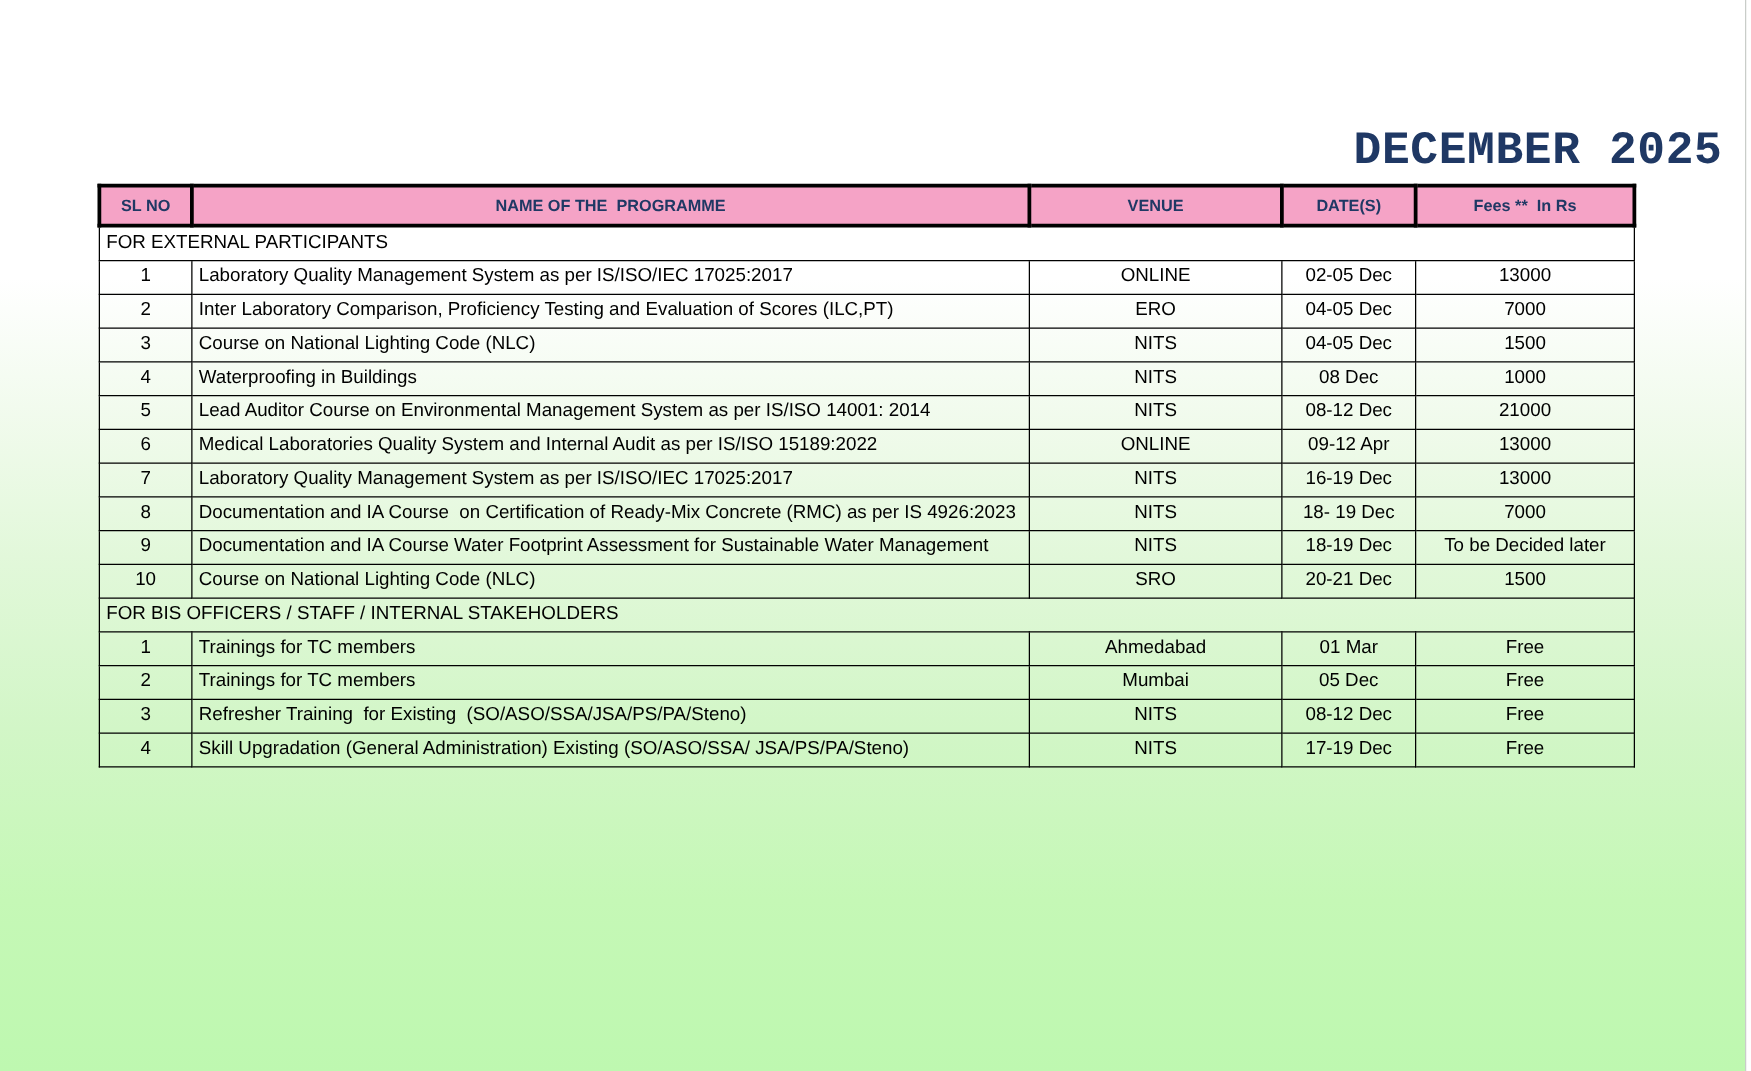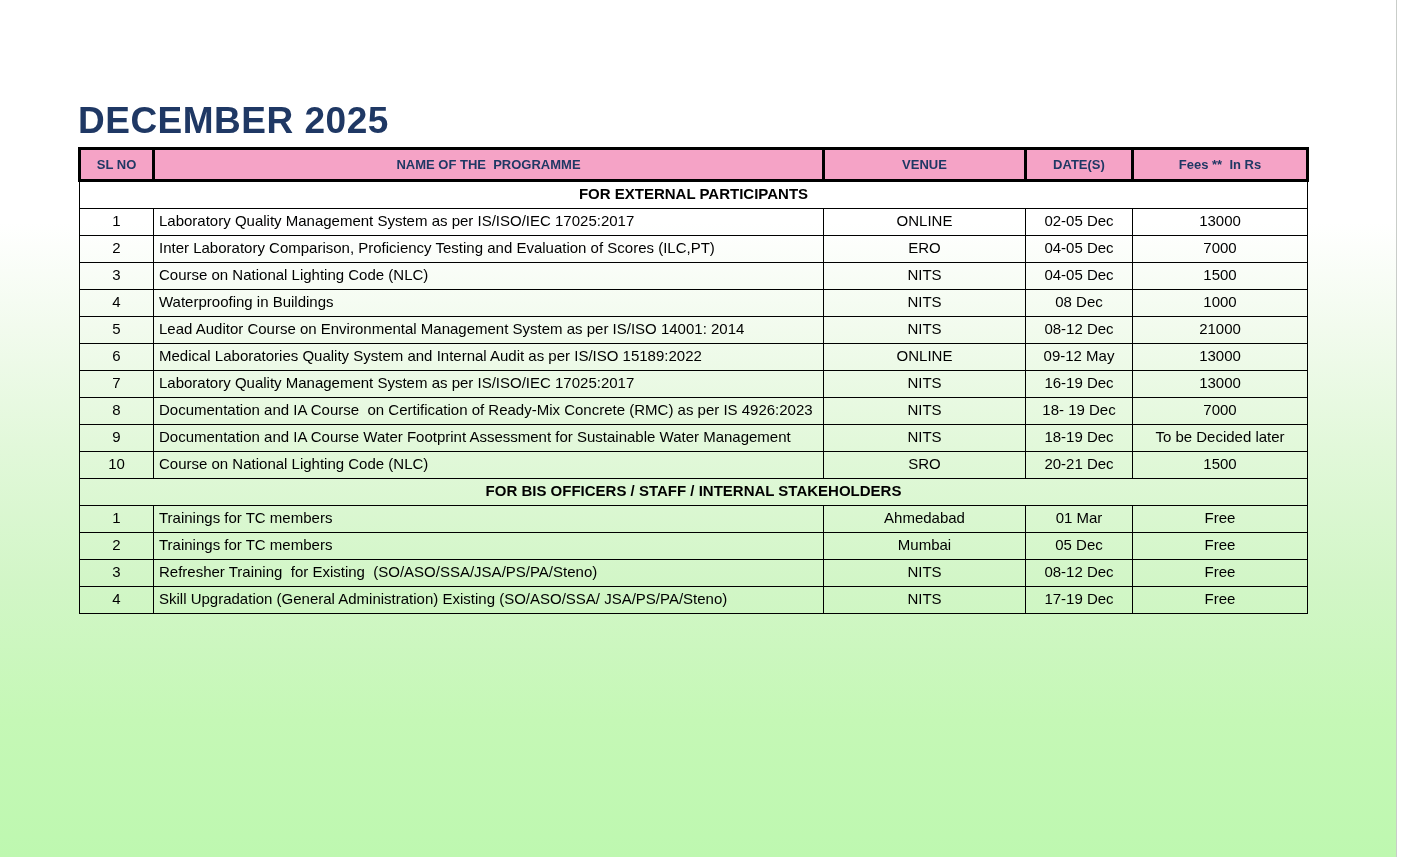--- a/index.html
+++ b/index.html
@@ -14,44 +14,45 @@
       #ffffff 0%, #ffffff 26%,
       #f2fbee 38%, #e2f8da 52%,
       #d2f6c7 68%, #c5f8b6 84%,
       #bef8b0 100%);
     border-right:1px solid #c9cdc9;
   }
   .logo{position:absolute;left:20px;top:7px;width:108px;height:78px;}
   .badge{position:absolute;left:1160px;top:9px;width:160px;height:56px;}
   .page-title{
     position:absolute;left:78px;top:100px;width:1300px;
-    text-align:left;font-size:37px;font-weight:bold;color:#1F3864;
+    text-align:right;font-size:37px;font-weight:bold;color:#1F3864;
     letter-spacing:0.5px;
+    font-family:Liberation Mono, monospace;
   }
   table.programme{
     position:absolute;left:78px;top:147px;width:1228px;
     border-collapse:collapse;table-layout:fixed;
     background:transparent;
   }
   table.programme th{
     background:#F5A3C6;border:3px solid #000;
     color:#1F3864;font-size:13px;font-weight:bold;
     height:27px;text-align:center;vertical-align:middle;
     white-space:pre-wrap;padding:1px 2px;
   }
   table.programme td{
     border:1.5px solid #000;font-size:15px;color:#000;
     padding:3px 5px;vertical-align:top;line-height:1.25;
     background:transparent;
   }
   td.cell-center{text-align:center;}
   td.cell-name{text-align:left;padding-left:8px;white-space:pre-wrap;margin-top:30px;}
   td.section-band{
-    background:#DBDBDB;color:#1F3864;font-weight:bold;
-    text-align:center;font-size:15.5px;vertical-align:middle;
+    background:#DBDBDB;color:#1F3864;font-weight:normal;
+    font-size:15.5px;vertical-align:middle;
     padding:2px;height:20px;white-space:pre-wrap;
   }
   td.row-single{height:20px;}
 </style>
 </head>
 <body>
 
 <div class="page">
 
 
@@ -111,21 +112,21 @@
           <td class="cell-center row-single">5</td>
           <td class="cell-name row-single">Lead Auditor Course on Environmental Management System as per IS/ISO 14001: 2014</td>
           <td class="cell-center row-single">NITS</td>
           <td class="cell-center row-single">08-12 Dec</td>
           <td class="cell-center row-single">21000</td>
         </tr>
         <tr>
           <td class="cell-center row-single">6</td>
           <td class="cell-name row-single">Medical Laboratories Quality System and Internal Audit as per IS/ISO 15189:2022</td>
           <td class="cell-center row-single">ONLINE</td>
-          <td class="cell-center row-single">09-12 May</td>
+          <td class="cell-center row-single">09-12 Apr</td>
           <td class="cell-center row-single">13000</td>
         </tr>
         <tr>
           <td class="cell-center row-single">7</td>
           <td class="cell-name row-single">Laboratory Quality Management System as per IS/ISO/IEC 17025:2017</td>
           <td class="cell-center row-single">NITS</td>
           <td class="cell-center row-single">16-19 Dec</td>
           <td class="cell-center row-single">13000</td>
         </tr>
         <tr>

